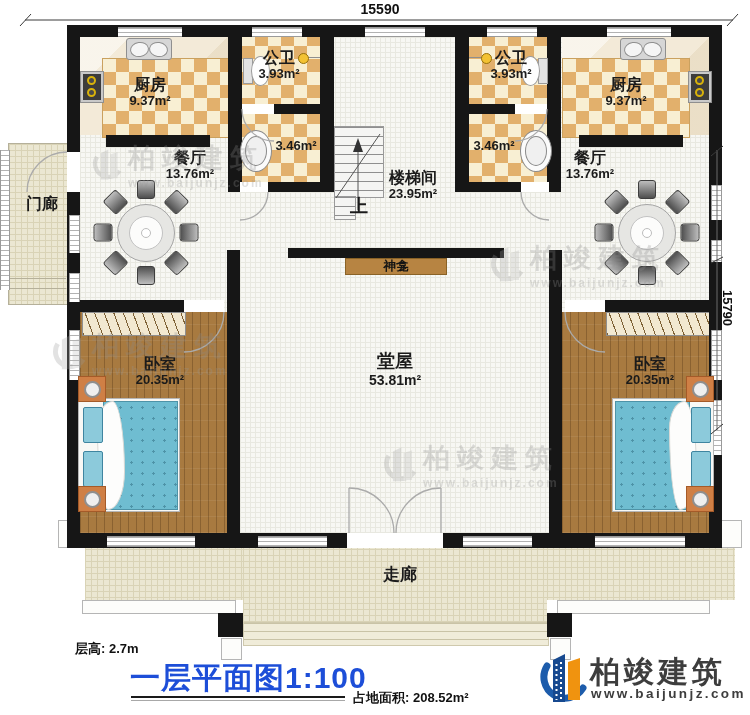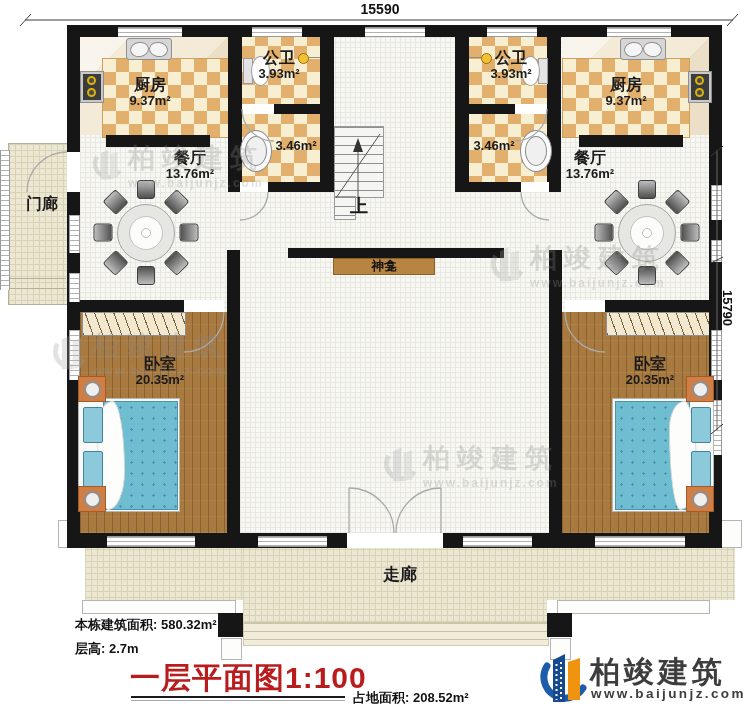--- a/index.html
+++ b/index.html
@@ -59,21 +59,21 @@
   .thinline{background:#8f8f8f;}
   .stair{background:#f5f5f3;border:1px solid #9a9a9a;
     background-image:repeating-linear-gradient(180deg,#8f8f8f 0 1px,transparent 1px 9px);}
   .shelf{background:#b78442;border:1px solid #8a6226;display:flex;align-items:center;justify-content:center;}
   
   .wm{display:flex;align-items:center;gap:6px;opacity:.28;pointer-events:none;}
   .wm .t1{font-size:27px;font-weight:700;color:#8b8b8b;letter-spacing:7px;white-space:nowrap;}
   .wm .t2{font-size:12px;font-weight:700;color:#949494;letter-spacing:2px;white-space:nowrap;}
   
   .fnote{font-size:13px;font-weight:700;color:#111;white-space:nowrap;}
-  .ftitle{font-size:30px;font-weight:600;color:#b91c1c;white-space:nowrap;letter-spacing:1px;}
+  .ftitle{font-size:30px;font-weight:600;color:#1d4ed8;white-space:nowrap;letter-spacing:1px;}
   .brand{font-size:30px;font-weight:700;color:#3d3d3d;letter-spacing:4px;white-space:nowrap;}
   .brandurl{font-size:13.5px;font-weight:700;color:#3d3d3d;letter-spacing:2.4px;white-space:nowrap;}
   .dimtxt{font-size:14px;font-weight:700;color:#111;text-align:center;}
   svg.overlay{position:absolute;left:0;top:0;pointer-events:none;}
 </style>
 </head>
 <body>
 
 <div id="stage">
 
@@ -150,21 +150,21 @@
   <div class="abs win-v" style="left:69px;top:273px;width:9px;height:29px;"></div>
   <div class="abs win-v" style="left:69px;top:330px;width:9px;height:50px;"></div>
   <div class="abs win-v" style="left:711px;top:185px;width:9px;height:35px;"></div>
   <div class="abs win-v" style="left:711px;top:240px;width:9px;height:22px;"></div>
   <div class="abs win-v" style="left:711px;top:330px;width:9px;height:50px;"></div>
   <div class="abs win-v" style="left:711px;top:400px;width:9px;height:55px;"></div>
 
   <div class="abs stair" style="left:334px;top:126px;width:48px;height:70px;"></div>
   <div class="abs stair" style="left:334px;top:196px;width:20px;height:22px;"></div>
 
-  <div class="abs shelf" style="left:333px;top:258px;width:100px;height:15px;">
+  <div class="abs shelf" style="left:345px;top:258px;width:100px;height:15px;">
     <span style="font-size:12.5px;font-weight:700;color:#141414;">神龛</span>
   </div>
 
   <div class="abs ksink" style="left:126px;top:38px;width:44px;height:20px;">
     <div class="basin" style="left:3px;top:3px;transform:rotate(-8deg);"></div>
     <div class="basin" style="left:22px;top:3px;transform:rotate(8deg);"></div>
   </div>
   <div class="abs ksink" style="left:620px;top:38px;width:44px;height:20px;">
     <div class="basin" style="left:3px;top:3px;transform:rotate(-8deg);"></div>
     <div class="basin" style="left:22px;top:3px;transform:rotate(8deg);"></div>
@@ -305,21 +305,29 @@
     <span class="rarea">3.46m²</span>
   </div>
   <div class="abs lbl" style="left:148px;top:149px;width:84px;">
     <span class="rname">餐厅</span>
     <span class="rarea">13.76m²</span>
   </div>
   <div class="abs lbl" style="left:548px;top:149px;width:84px;">
     <span class="rname">餐厅</span>
     <span class="rarea">13.76m²</span>
   </div>
+  <div class="abs lbl" style="left:371px;top:169px;width:84px;">
+    <span class="rname">楼梯间</span>
+    <span class="rarea">23.95m²</span>
+  </div>
   <div class="abs" style="left:350px;top:194px;font-size:18px;font-weight:700;">上</div>
+  <div class="abs lbl" style="left:348px;top:351px;width:94px;">
+    <span style="font-size:18px;">堂屋</span>
+    <span style="font-size:14px;">53.81m²</span>
+  </div>
   <div class="abs lbl" style="left:113px;top:355px;width:94px;">
     <span class="rname">卧室</span>
     <span class="rarea">20.35m²</span>
   </div>
   <div class="abs lbl" style="left:603px;top:355px;width:94px;">
     <span class="rname">卧室</span>
     <span class="rarea">20.35m²</span>
   </div>
   <div class="abs lbl" style="left:15px;top:195px;width:54px;justify-content:center;">
     <span class="rname">门廊</span>
@@ -366,21 +374,20 @@
         <path d="M 8 18 A 21 21 0 1 0 44 40" stroke="#9a9a9a" stroke-width="7" fill="none"></path>
         <polygon points="14,12 26,6 26,54 14,54" fill="#a5a5a5"></polygon>
         <polygon points="29,14 41,10 41,52 29,52" fill="#b8b8b8"></polygon>
       </svg>
     <div>
         <div class="t1">柏竣建筑</div>
         <div class="t2">www.baijunjz.com</div>
       </div>
   </div>
 
-  <div class="abs fnote" style="left:75px;top:616px;">本栋建筑面积: 580.32m²</div>
   <div class="abs fnote" style="left:75px;top:640px;">层高: 2.7m</div>
   <div class="abs ftitle" style="left:130px;top:658px;">一层平面图1:100</div>
   <div class="abs" style="left:131px;top:696px;width:214px;height:2px;background:#1a1a1a;"></div>
   <div class="abs" style="left:131px;top:700px;width:214px;height:1px;background:#a8a8a8;"></div>
   <div class="abs fnote" style="left:353px;top:689px;">占地面积: 208.52m²</div>
 
   <svg class="abs" style="left:539px;top:648px;" width="48" height="62" viewBox="0 0 48 62">
     <path d="M 8 18 A 21 21 0 1 0 44 40" stroke="#1d5cab" stroke-width="7" fill="none" stroke-linecap="round"></path>
     <polygon points="14,12 26,6 26,54 14,54" fill="#17498f"></polygon>
     <line x1="17.5" y1="16" x2="17.5" y2="52" stroke="#fff" stroke-width="2" stroke-dasharray="2 3"></line>

